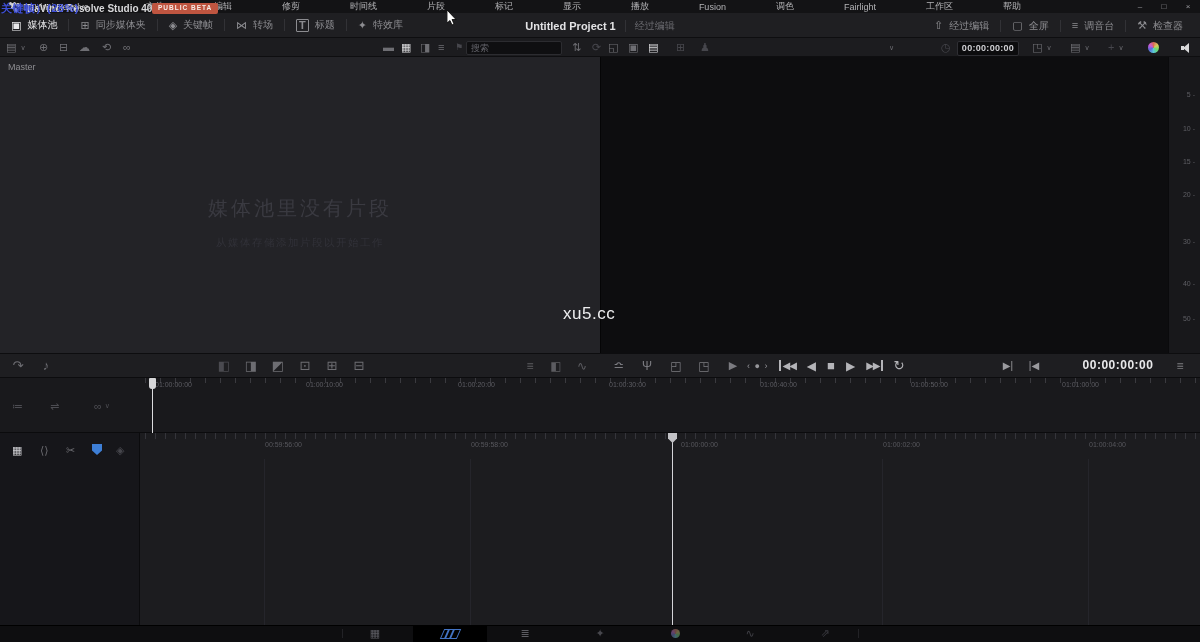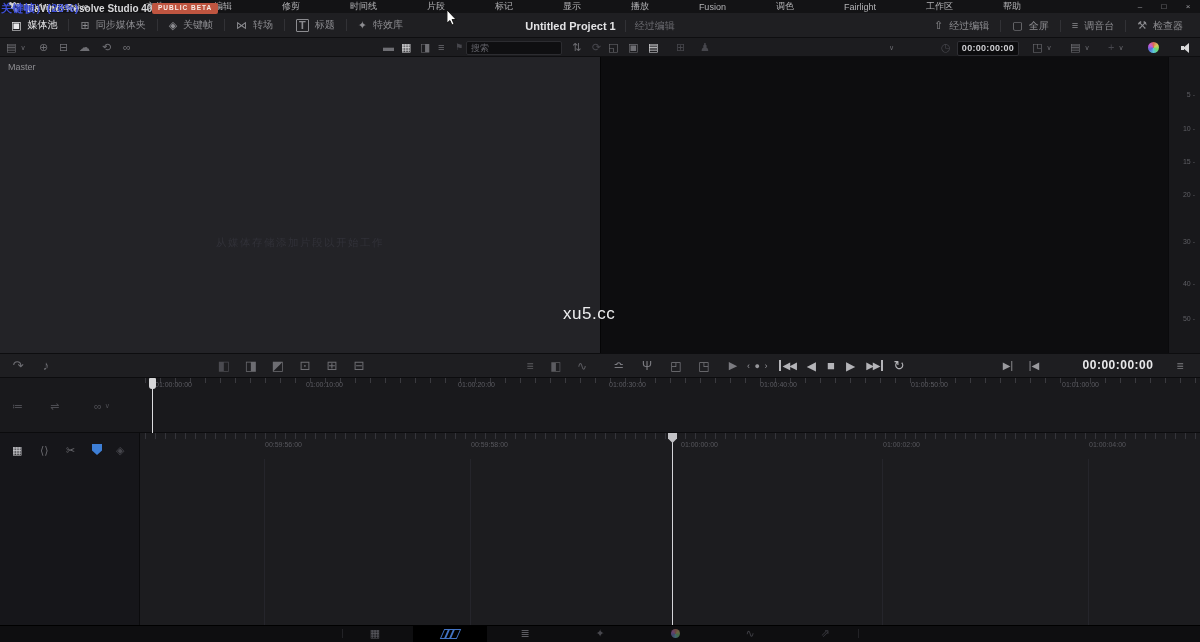--- a/index.html
+++ b/index.html
@@ -253,20 +253,21 @@
   </span>
   <span class="si" style="left:1148px;">
       <span class="colorwheel"></span>
     </span>
   <span class="si" style="left:1181px;">
       <span class="speaker"></span>
     </span>
 
   <div class="mediapool">
     <span class="pool-header">Master</span>
+    <div class="empty-title">媒体池里没有片段</div>
     <div class="empty-hint">从媒体存储添加片段以开始工作</div>
   </div>
   <div class="viewer"></div>
   <div class="wm-center">xu5.cc</div>
   <div class="meter">
     <span class="mlabel" style="top:34px;">5</span>
     <span class="mlabel" style="top:68px;">10</span>
     <span class="mlabel" style="top:101px;">15</span>
     <span class="mlabel" style="top:134px;">20</span>
     <span class="mlabel" style="top:181px;">30</span>

